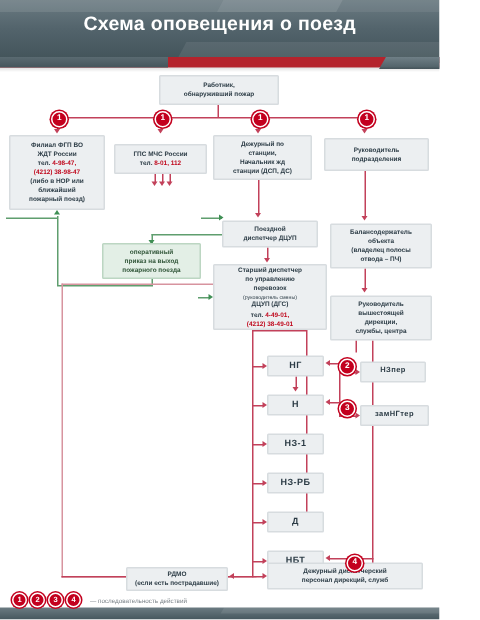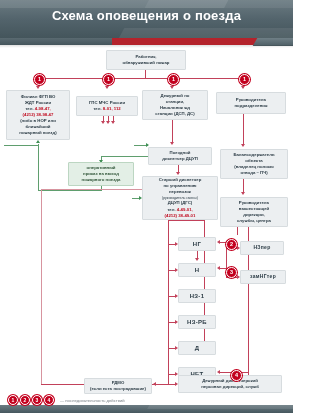--- a/index.html
+++ b/index.html
@@ -129,21 +129,21 @@
     background:rgba(255,255,255,.09);transform:skewX(-30deg);
   }
 </style>
 </head>
 <body>
 
 <div class="header">
   <div class="sheen1"></div>
   <div class="sheen2"></div>
   <div class="sheen3"></div>
-  <div class="header-title">Схема оповещения о поезда</div>
+  <div class="header-title">Схема оповещения о поезд</div>
 </div>
 <div class="redbar"></div>
 <div class="redbar-l"></div>
 <div class="redbar-tail"></div>
 <div class="hdr-shadow"></div>
 
 <div class="canvas">
 
   <div class="box" style="left:106px;top:5px;width:80px;height:20px;">
     <span class="t">Работник,

